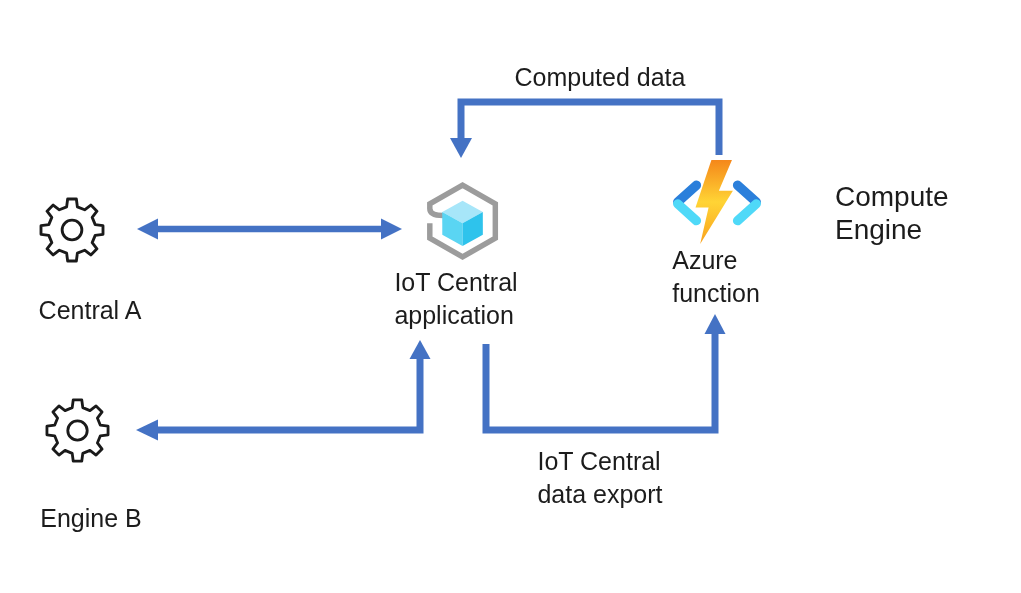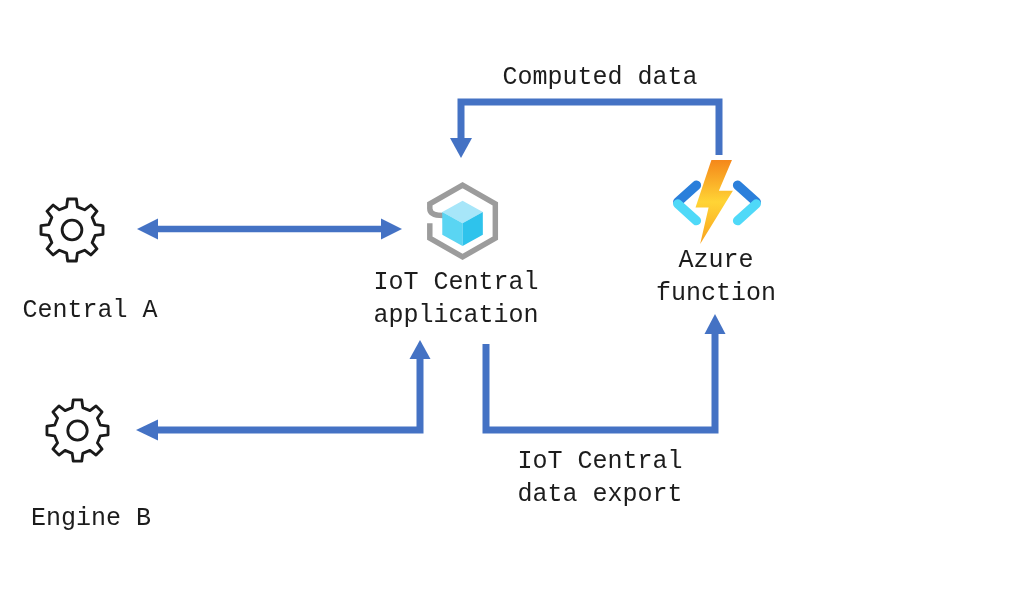--- a/index.html
+++ b/index.html
@@ -17,24 +17,22 @@
     overflow:hidden;
   }
   .layer{position:absolute;left:0;top:0;}
   .node{position:absolute;}
   .node svg{display:block;width:100%;height:100%;}
   .lbl{
     position:absolute;
     transform:translate(-50%,-50%);
     font-size:25px;
     line-height:33px;
-    text-align:center;
     white-space:pre-line;
     color:var(--ink);
-    font-family:Liberation Mono, monospace;
   }
   .lbl.big{font-size:28px;}
 </style>
 </head>
 <body>
 
 <div class="canvas">
 
   <svg class="layer" width="1021" height="593" viewBox="0 0 1021 593">
 
@@ -120,17 +118,18 @@
   <div class="lbl" style="left:90px;top:310px">Central A</div>
 
   <div class="lbl" style="left:91px;top:518px">Engine B</div>
 
   <div class="lbl" style="left:456px;top:299px">IoT Central
 application</div>
 
   <div class="lbl" style="left:716px;top:277px">Azure
 function</div>
 
+  <div class="lbl big" style="left:897px;top:213px">Compute Engine</div>
 
   <div class="lbl" style="left:600px;top:478px">IoT Central
 data export</div>
 
 </div>
 
 </body></html>

